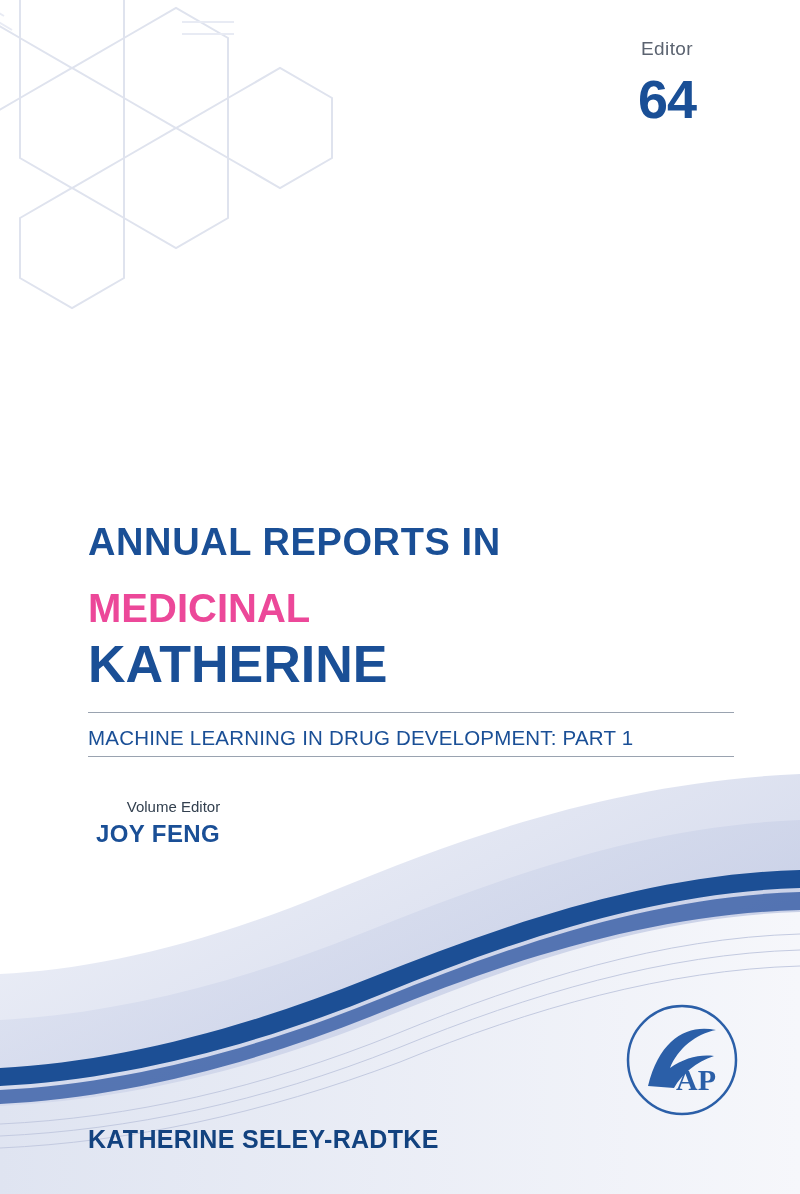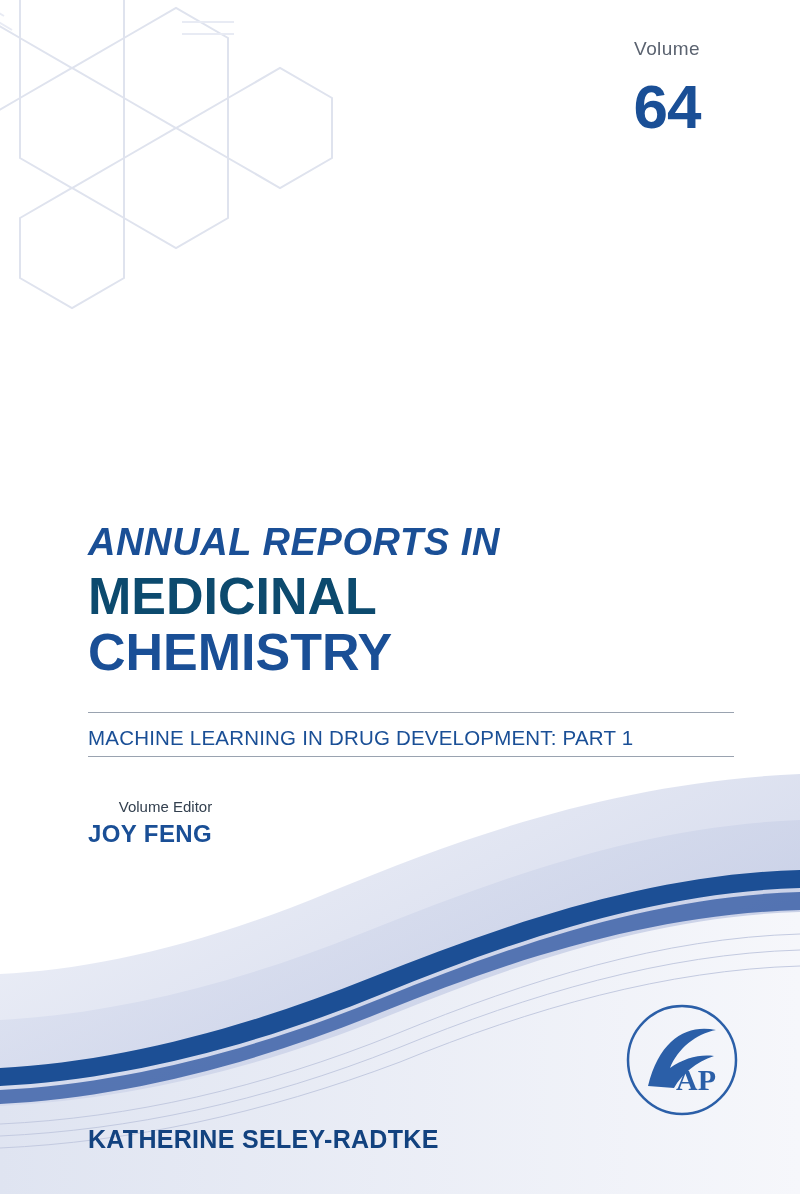--- a/index.html
+++ b/index.html
@@ -36,50 +36,49 @@
     text-align: center;
     width: 170px;
   }
   .volume-word {
     font-size: 19px;
     color: #5b6370;
     letter-spacing: 0.4px;
     font-weight: 400;
   }
   .volume-number {
-    font-size: 62px;
+    font-size: 54px;
     line-height: 62px;
     font-weight: bold;
     color: #1a4f96;
-    margin-top: 16px;
+    margin-top: 8px;
     letter-spacing: -1px;
   }
 
   
   .title-block {
     position: absolute;
     left: 88px;
     top: 520px;
     width: 640px;
   }
   .t-line1 {
     font-size: 38px;
     font-weight: bold;
     color: #1a4f96;
     letter-spacing: 0.6px;
     line-height: 44px;
-    font-style: italic;
   }
   .t-line2 {
-    font-size: 52px;
-    font-weight: bold;
-    color: #0c4a6e;
+    font-size: 40px;
+    font-weight: bold;
+    color: #ec4899;
     letter-spacing: 0px;
     line-height: 56px;
-    margin-top: 4px;
+    margin-top: 16px;
   }
   .t-line3 {
     font-size: 52px;
     font-weight: bold;
     color: #1a4f96;
     letter-spacing: 0px;
     line-height: 56px;
   }
 
   .subtitle-rule {
@@ -120,20 +119,21 @@
     color: #33404f;
     font-weight: 400;
     text-align: right;
   }
   .vol-editor-name {
     font-size: 24px;
     font-weight: bold;
     color: #1a4f96;
     letter-spacing: 0.4px;
     margin-top: 5px;
+    margin-left: 8px;
   }
 
   
   .waves {
     position: absolute;
     left: 0;
     bottom: 0;
     width: 800px;
     height: 420px;
   }
@@ -184,28 +184,28 @@
       <polyline points="0,20 44,46"></polyline>
       <polyline points="8,34 52,60"></polyline>
       <polyline points="118,6 170,6"></polyline>
       <polyline points="118,18 170,18"></polyline>
       <polyline points="222,52 274,52"></polyline>
       <polyline points="222,64 274,64"></polyline>
     </g>
   </svg>
 
   <div class="volume-block">
-    <div class="volume-word">Volume</div>
+    <div class="volume-word">Editor</div>
     <div class="volume-number">64</div>
   </div>
 
   <div class="title-block">
     <div class="t-line1">ANNUAL REPORTS IN</div>
     <div class="t-line2">MEDICINAL</div>
-    <div class="t-line3">CHEMISTRY</div>
+    <div class="t-line3">KATHERINE</div>
   </div>
 
   <div class="subtitle-rule"></div>
   <div class="subtitle">MACHINE LEARNING IN DRUG DEVELOPMENT: PART 1</div>
   <div class="subtitle-rule2"></div>
 
   <div class="vol-editor">
     <div class="vol-editor-label">Volume Editor</div>
     <div class="vol-editor-name">JOY FENG</div>
   </div>

